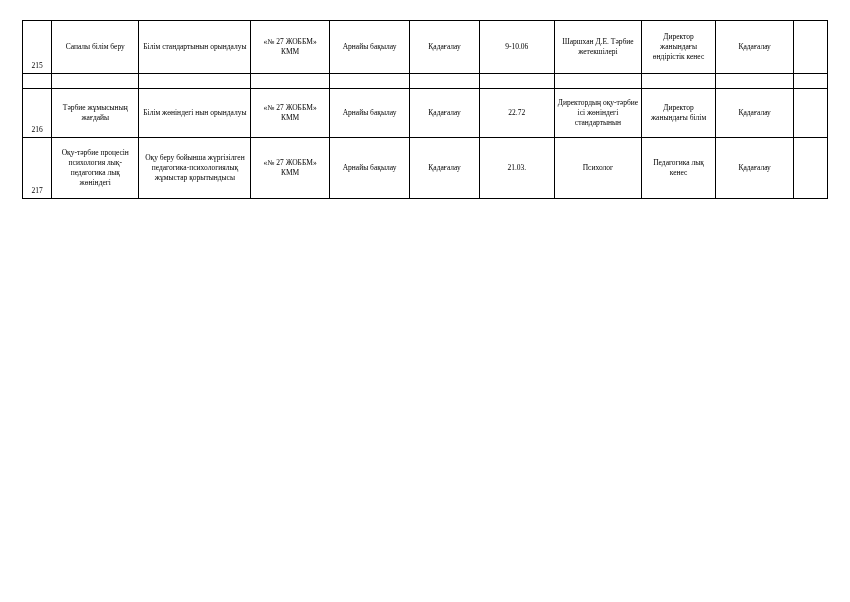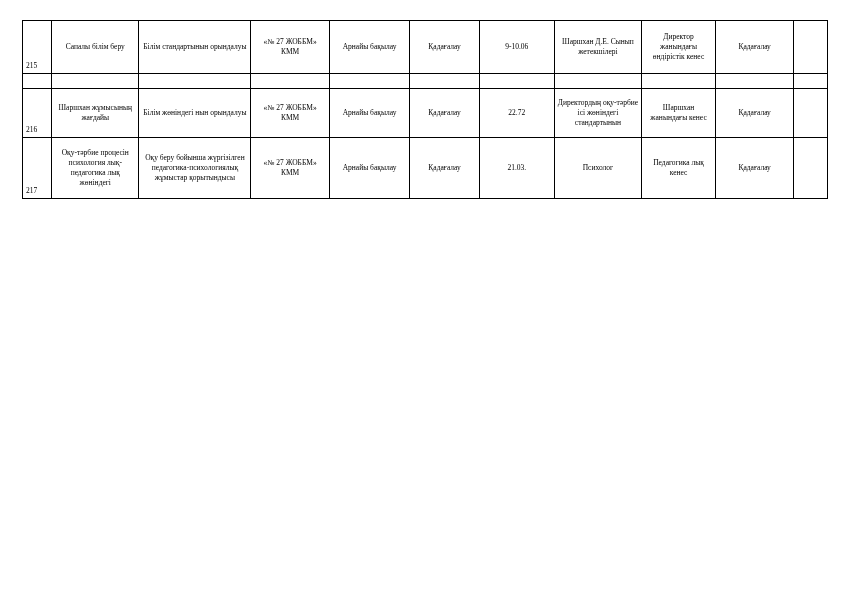--- a/index.html
+++ b/index.html
@@ -33,21 +33,21 @@
     font-size: 7.5px;
     line-height: 1.35;
     padding: 2px 3px;
     vertical-align: middle;
     text-align: center;
     word-wrap: break-word;
     overflow-wrap: break-word;
   }
   td.num-cell {
     vertical-align: bottom;
-    text-align: left;
+    text-align: center;
     padding-left: 3px;
     padding-bottom: 2px;
   }
   tr.spacer-row td {
     height: 14px;
     padding: 0;
   }
   .r1 td { height: 48px; }
   .r3 td { height: 44px; }
   .r4 td { height: 56px; }
@@ -73,21 +73,21 @@
     <tbody>
 
       <tr class="r1">
         <td class="num-cell">215</td>
         <td>Сапалы білім беру</td>
         <td>Білім стандартынын орындалуы</td>
         <td>«№ 27 ЖОББМ» КММ</td>
         <td>Арнайы бақылау</td>
         <td>Қадағалау</td>
         <td>9-10.06</td>
-        <td>Шаршхан Д.Е. Сынып жетекшілері</td>
+        <td>Шаршхан Д.Е. Тәрбие жетекшілері</td>
         <td>Директор жанындағы өндірістік кенес</td>
         <td>Қадағалау</td>
         <td></td>
       </tr>
 
       <tr class="spacer-row">
         <td></td>
         <td></td>
         <td></td>
         <td></td>
@@ -95,28 +95,28 @@
         <td></td>
         <td></td>
         <td></td>
         <td></td>
         <td></td>
         <td></td>
       </tr>
 
       <tr class="r3">
         <td class="num-cell">216</td>
-        <td>Шаршхан жұмысының жағдайы</td>
+        <td>Тәрбие жұмысының жағдайы</td>
         <td>Білім жөніндегі нын орындалуы</td>
         <td>«№ 27 ЖОББМ» КММ</td>
         <td>Арнайы бақылау</td>
         <td>Қадағалау</td>
         <td>22.72</td>
         <td>Директордың оқу-тәрбие ісі жөніндегі стандартынын</td>
-        <td>Шаршхан жанындағы кенес</td>
+        <td>Директор жанындағы білім</td>
         <td>Қадағалау</td>
         <td></td>
       </tr>
 
       <tr class="r4">
         <td class="num-cell">217</td>
         <td>Оқу-тәрбие процесін психология лық-педагогика лық жөніндегі</td>
         <td>Оқу беру бойынша жүргізілген педагогика-психологиялық жұмыстар қорытындысы</td>
         <td>«№ 27 ЖОББМ» КММ</td>
         <td>Арнайы бақылау</td>

